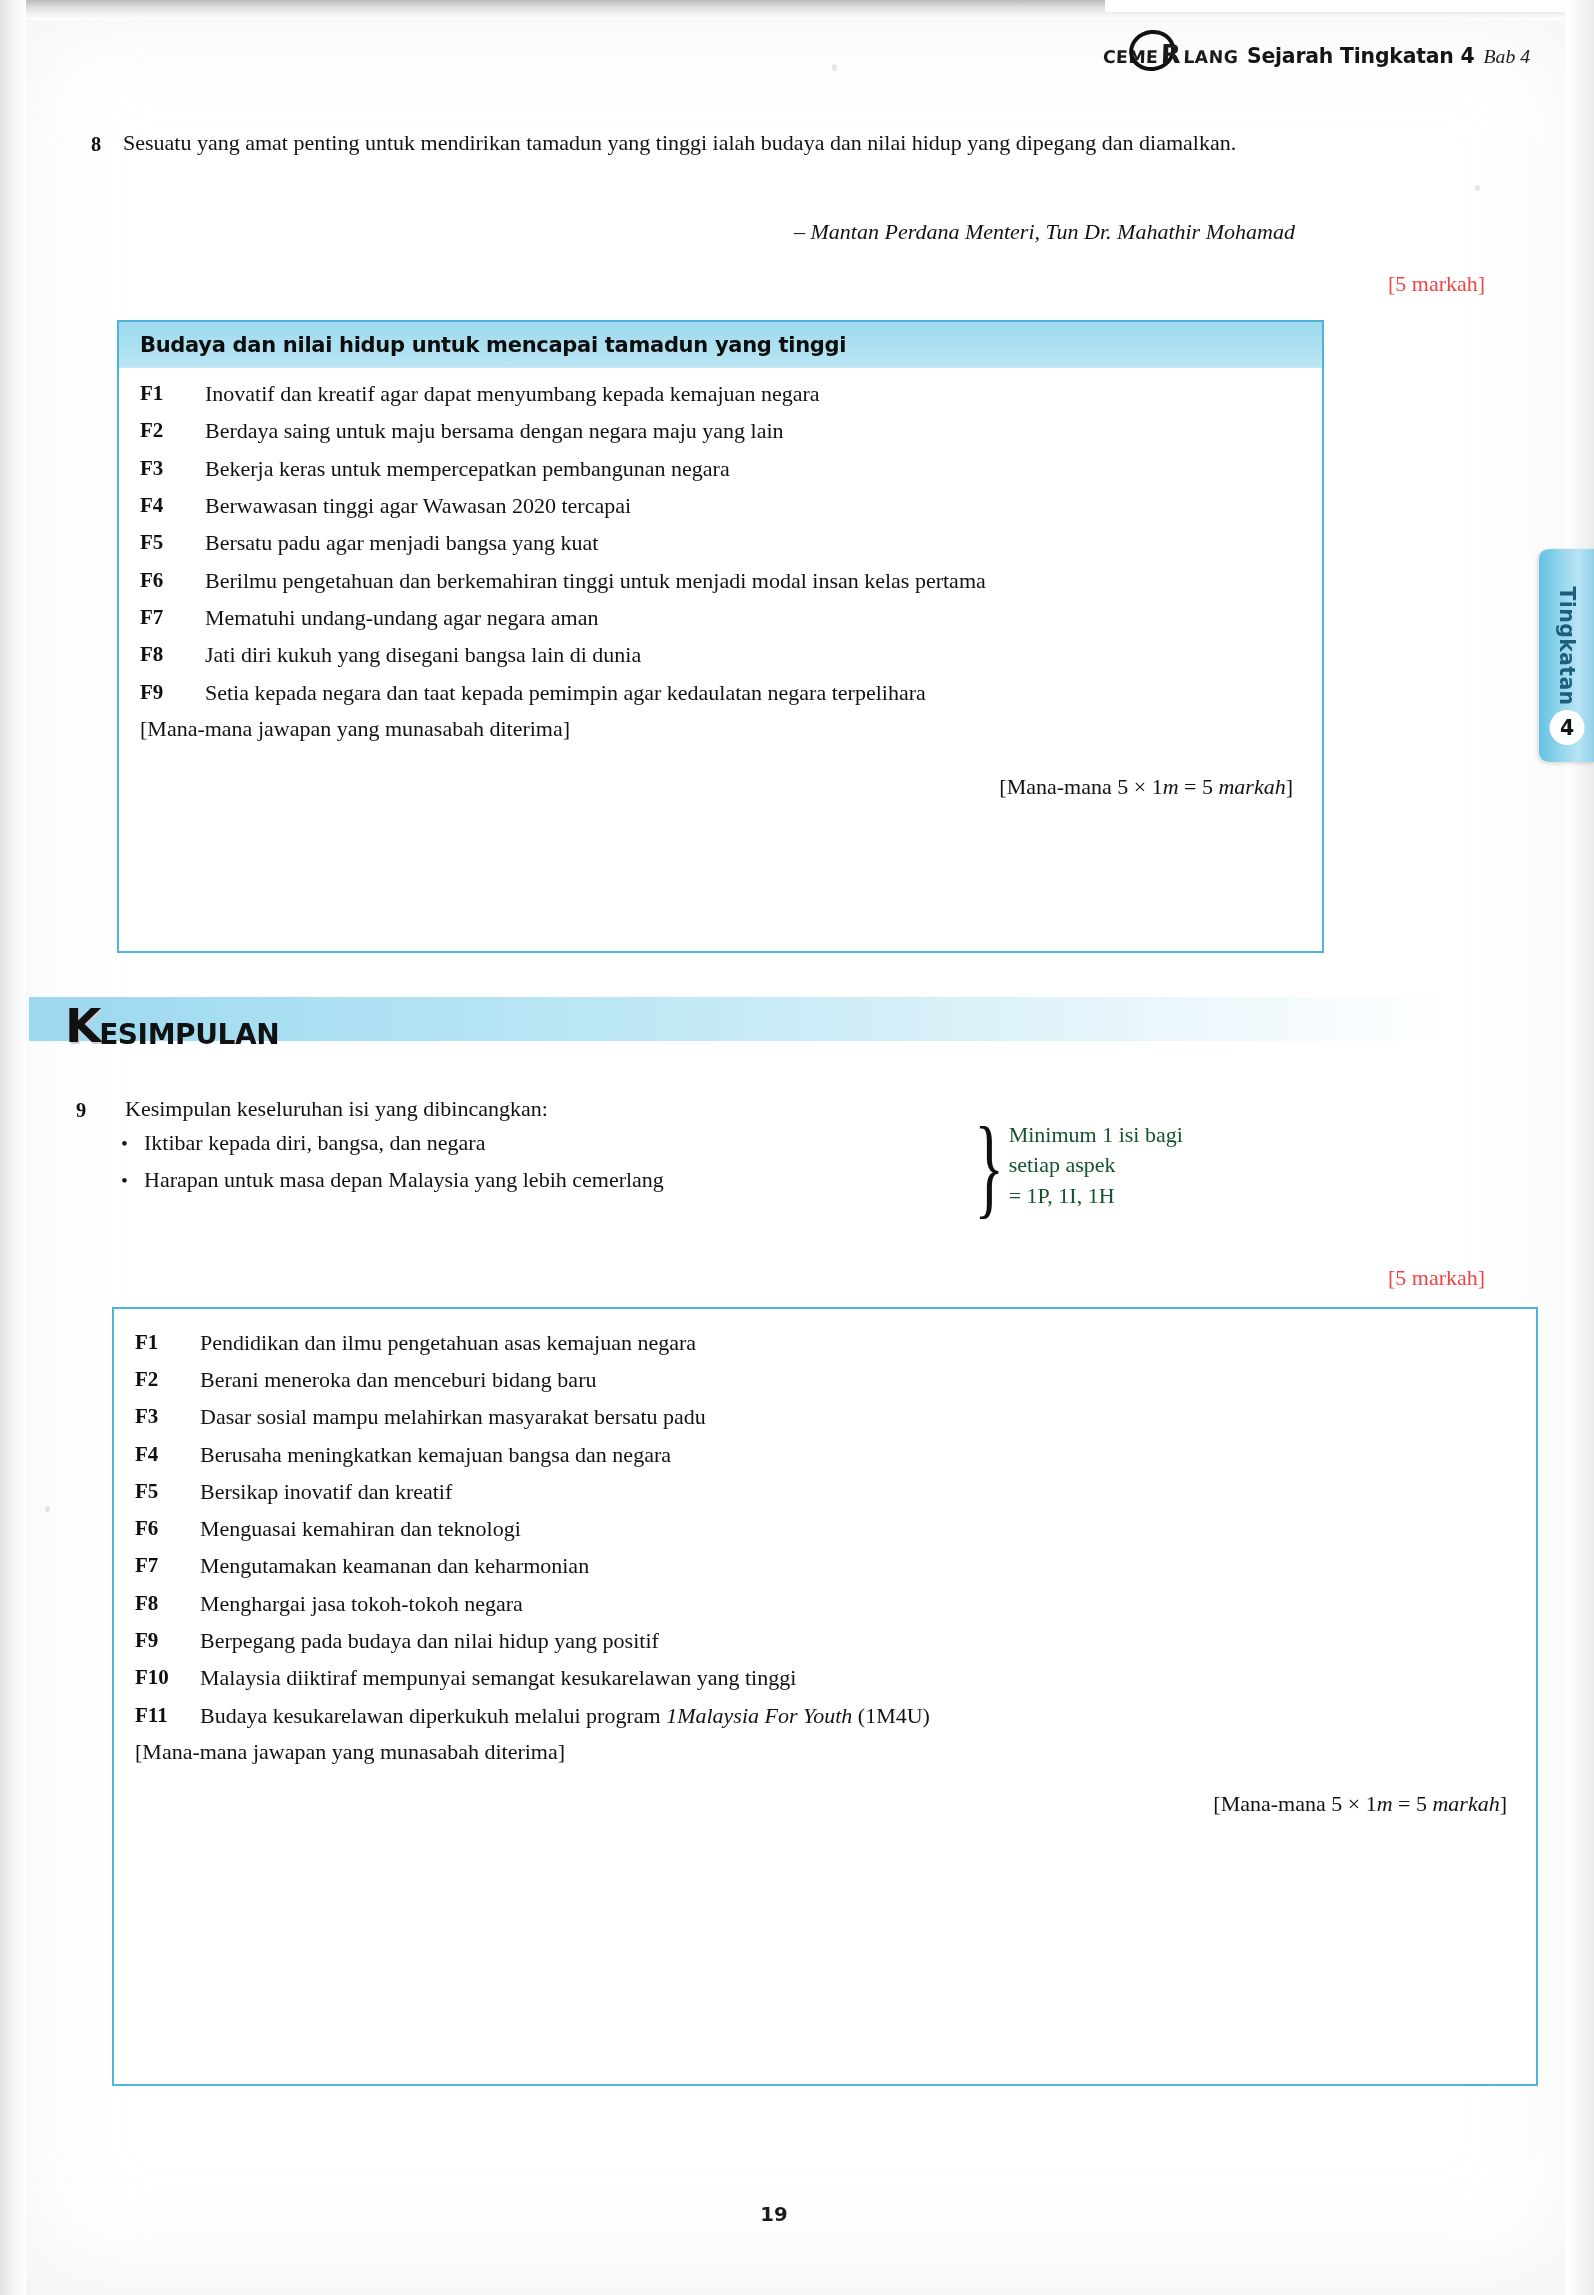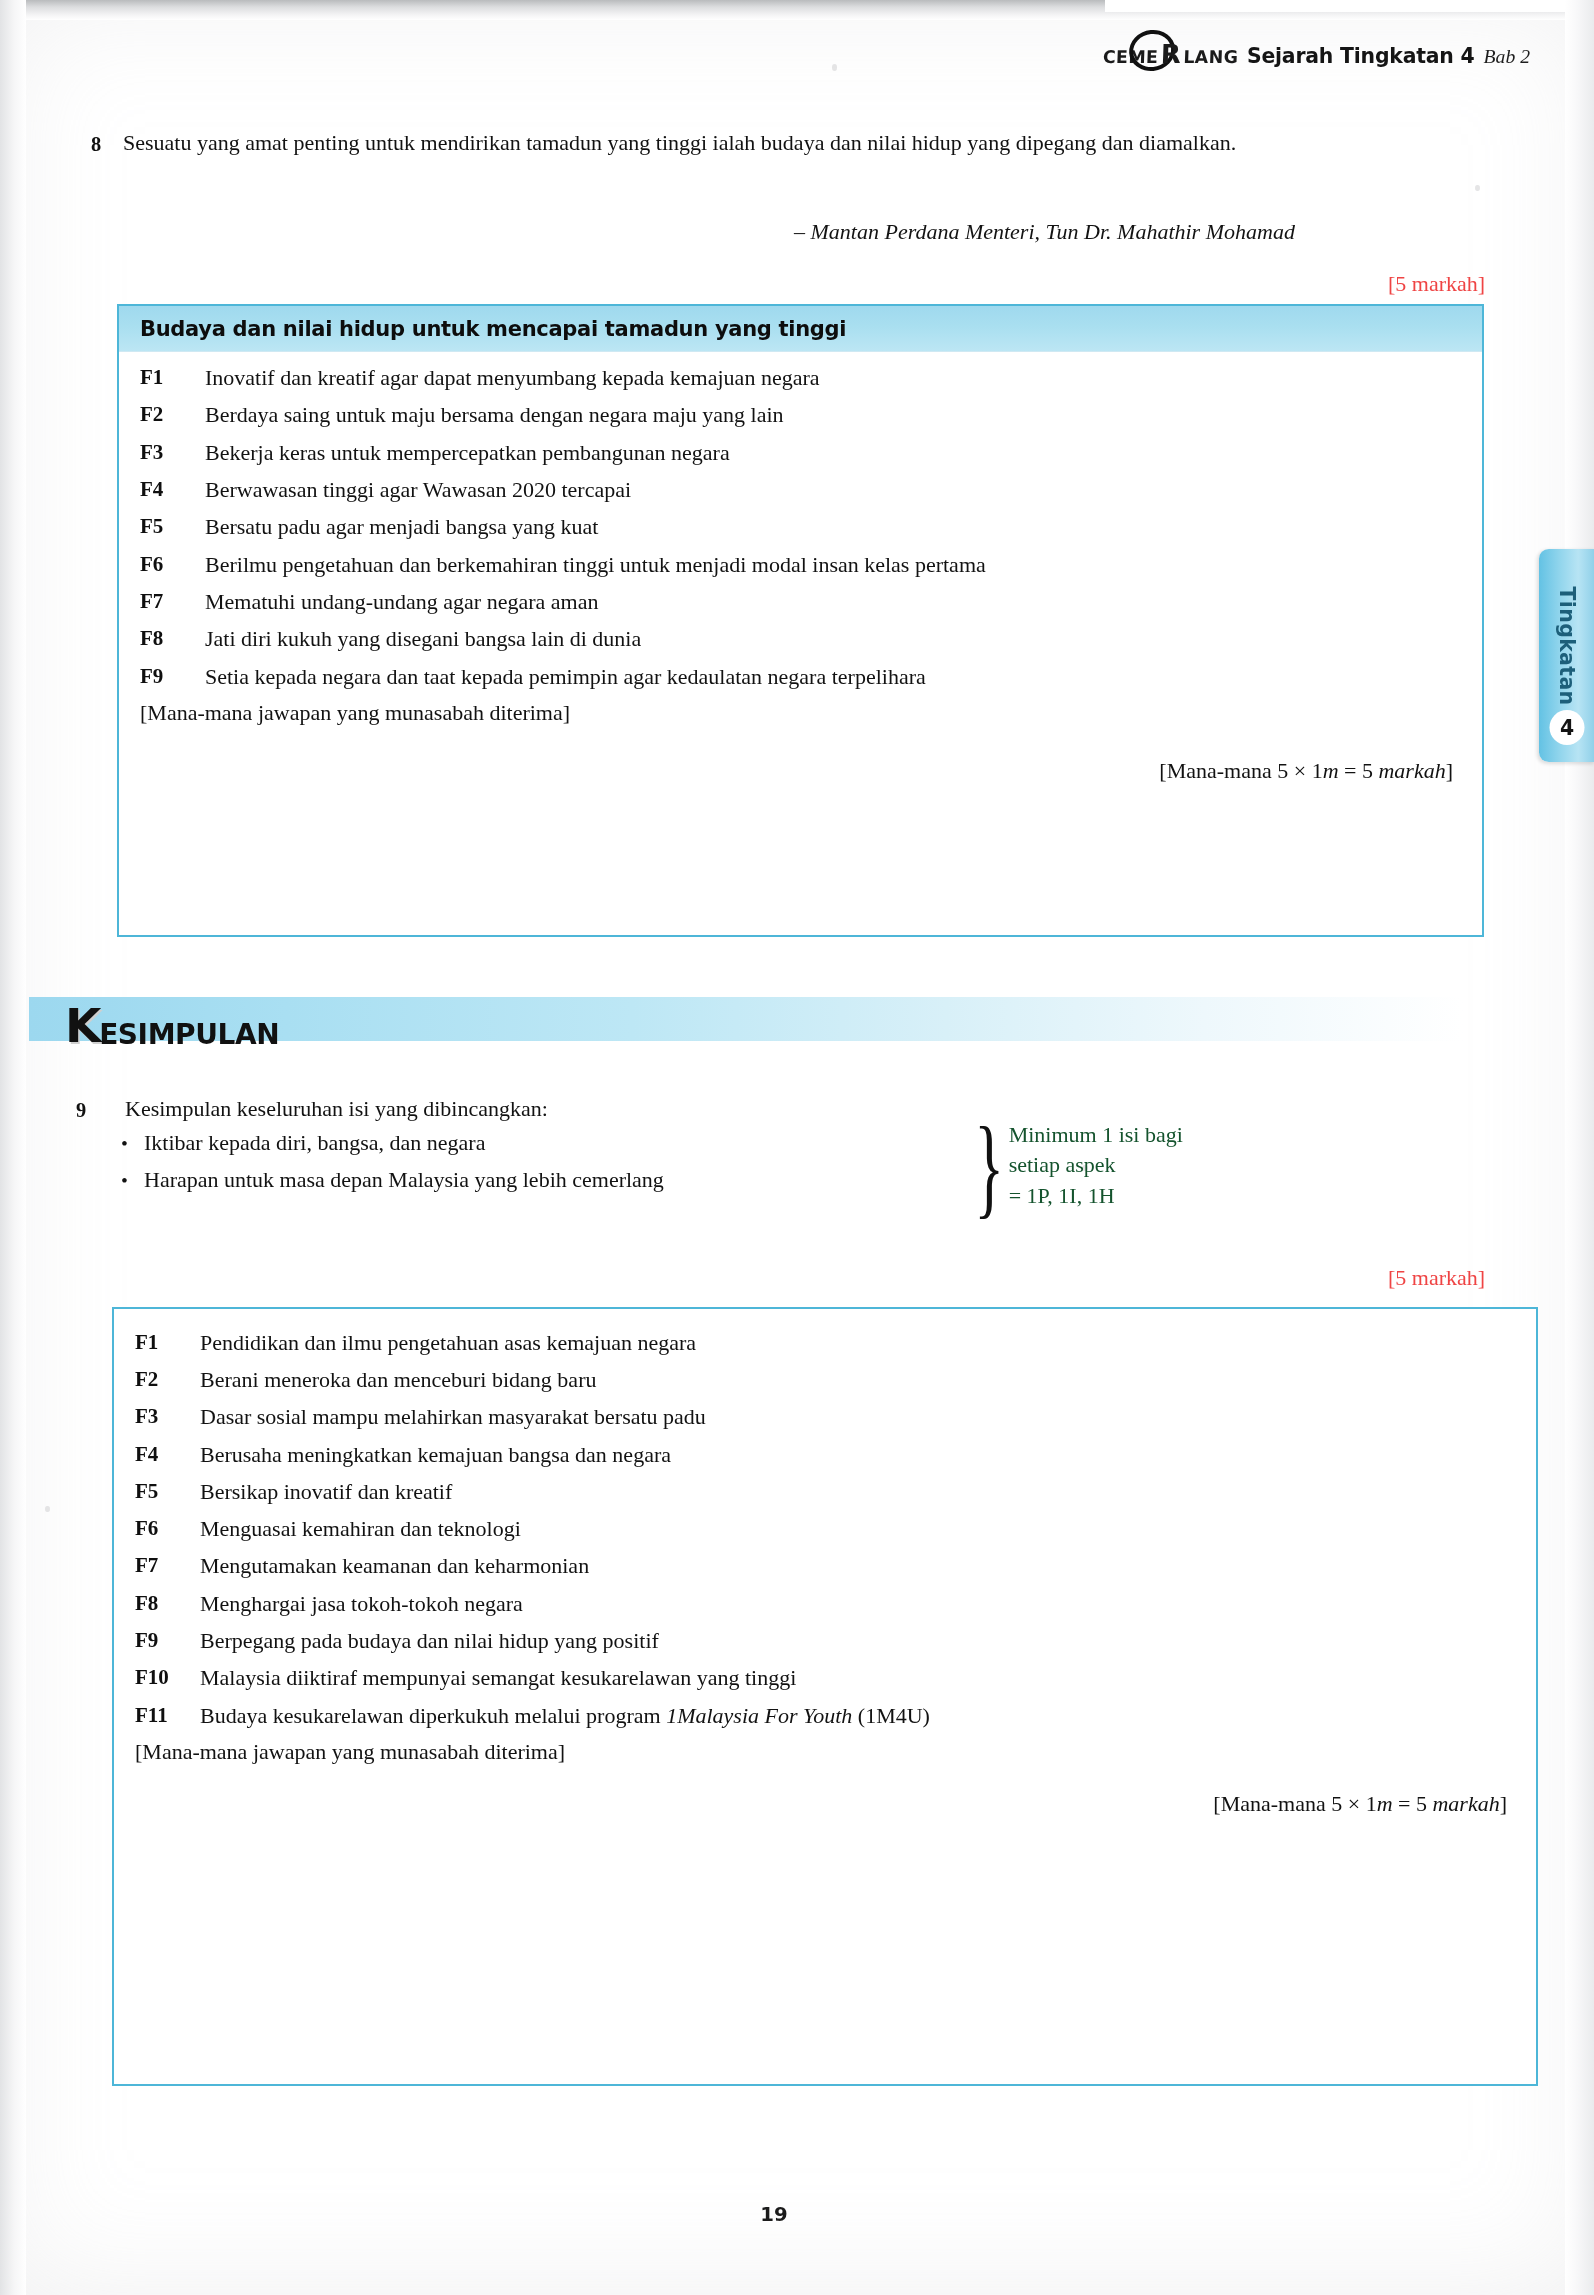--- a/index.html
+++ b/index.html
@@ -350,34 +350,34 @@
   <div class="speck" style="left:1006px;top:1333px;width:4.5px;height:5.3px;"></div>
   <div class="speck" style="left:1082px;top:1165px;width:6px;height:6px;"></div>
   <div class="speck" style="left:1513px;top:1997px;width:4.5px;height:6px;"></div>
 
   <div class="runhead">
     <span class="brand">
       <span class="ring"></span>
       <span>CEME</span><span class="bigR">R</span><span>LANG</span>
     </span>
     <span class="runhead-title">Sejarah Tingkatan 4</span>
-    <span class="runhead-chapter">Bab 2</span>
+    <span class="runhead-chapter">Bab 4</span>
   </div>
 
   <div class="q-num" style="left:91px;top:133px;">8</div>
   <div class="q-block q-text" style="left:123px;top:127px;width:1426px;">Sesuatu yang amat penting untuk mendirikan tamadun yang tinggi ialah budaya dan nilai hidup yang dipegang dan diamalkan.</div>
 
   <div class="attribution" style="left:794px;top:219px;">– Mantan Perdana Menteri, Tun Dr. Mahathir Mohamad</div>
 
 
   <div class="marks" style="left:1388px;top:271px;">
     <span>[5 markah]</span>
   </div>
 
-  <div class="ansbox" style="left:117px;top:304px;width:1367px;height:633px;">
+  <div class="ansbox" style="left:117px;top:320px;width:1207px;height:633px;">
     <div class="ansbox-head">Budaya dan nilai hidup untuk mencapai tamadun yang tinggi</div>
     <div class="ansbox-body">
 
       <div class="frow">
         <div class="fcode">F1</div>
         <div class="ftext">Inovatif dan kreatif agar dapat menyumbang kepada kemajuan negara</div>
       </div>
       <div class="frow">
         <div class="fcode">F2</div>
         <div class="ftext">Berdaya saing untuk maju bersama dengan negara maju yang lain</div>

